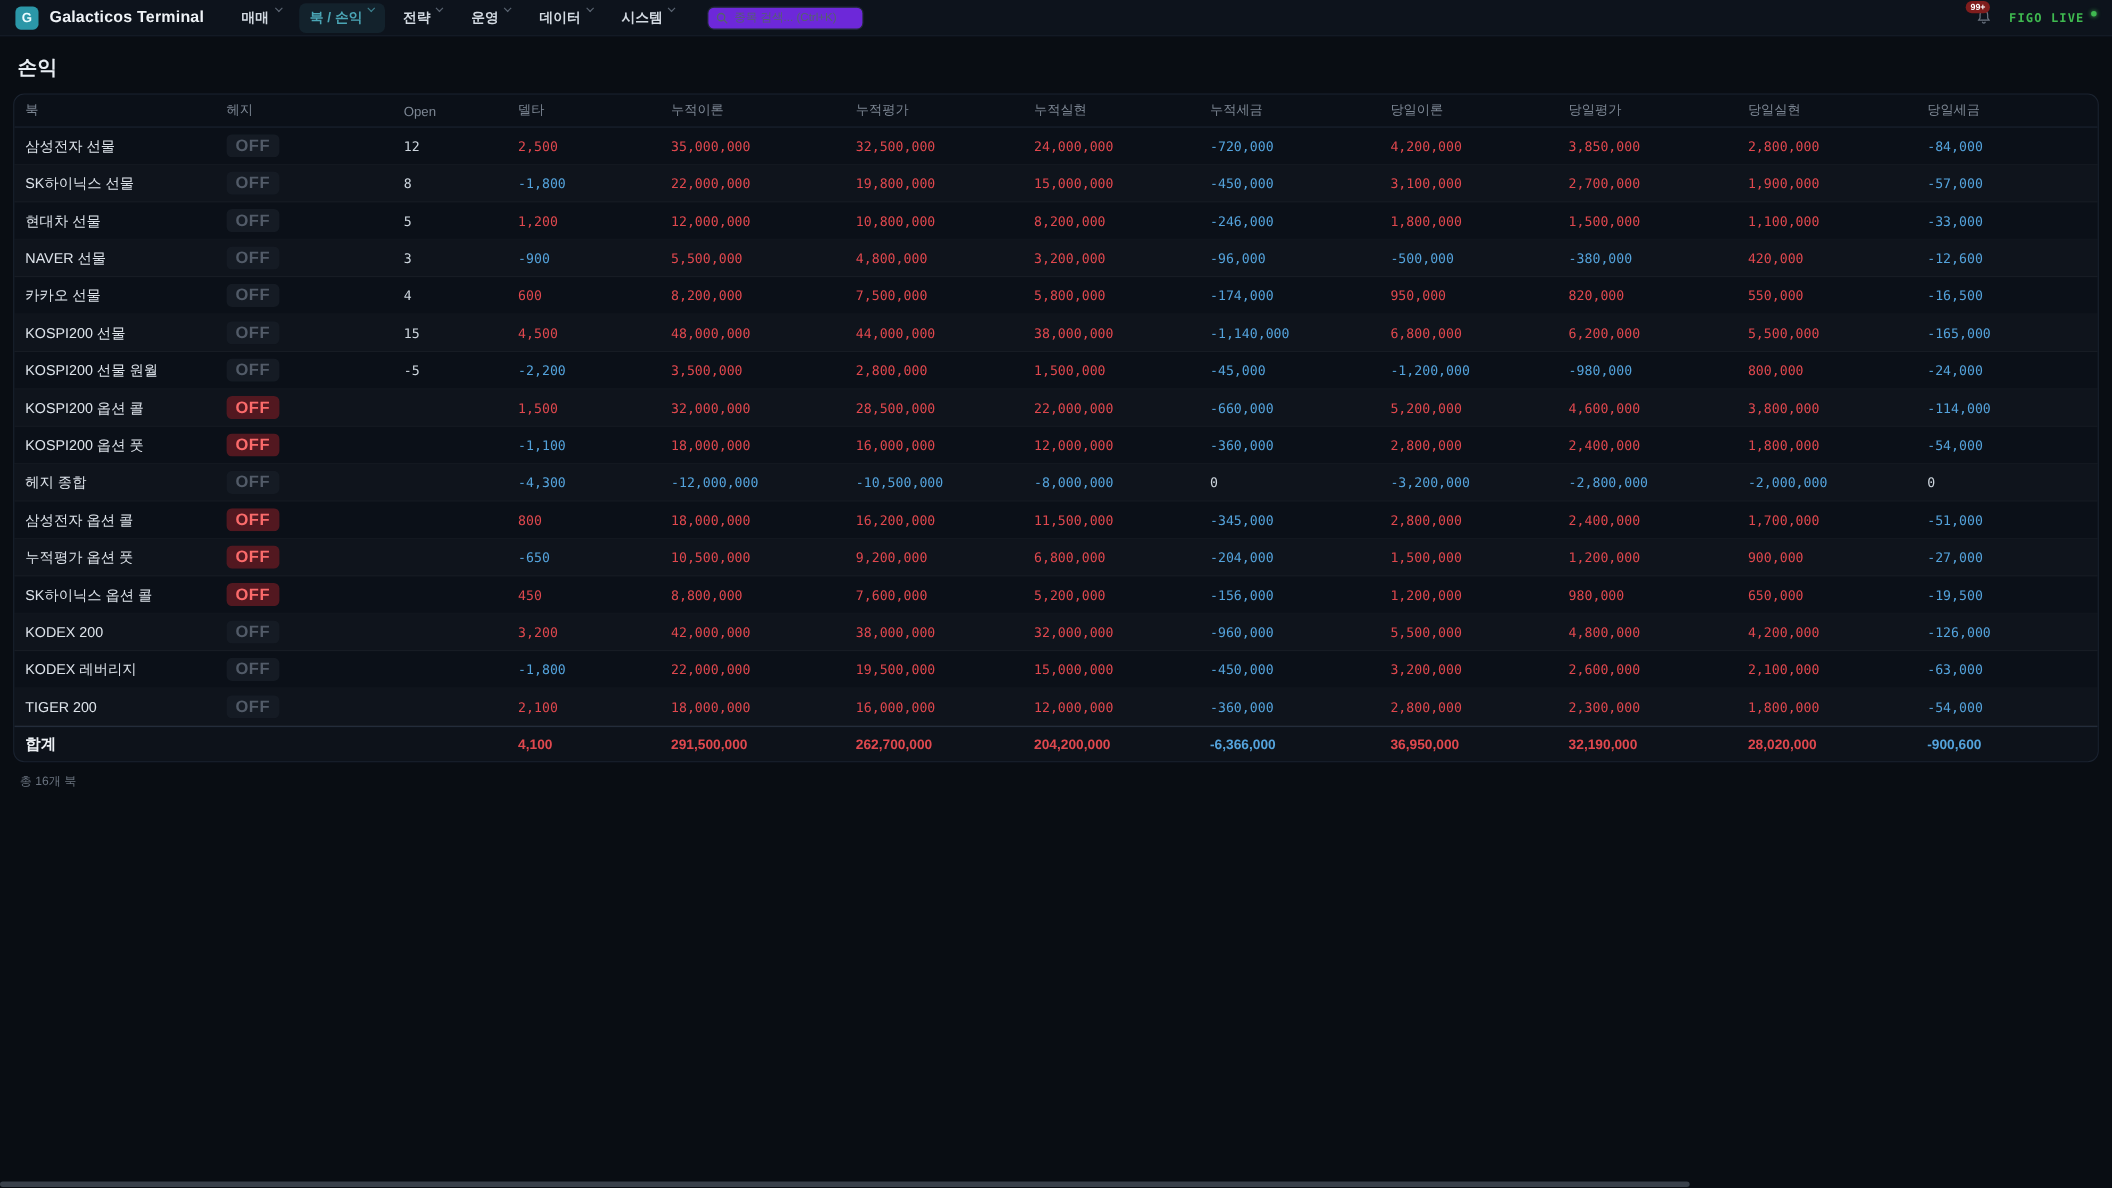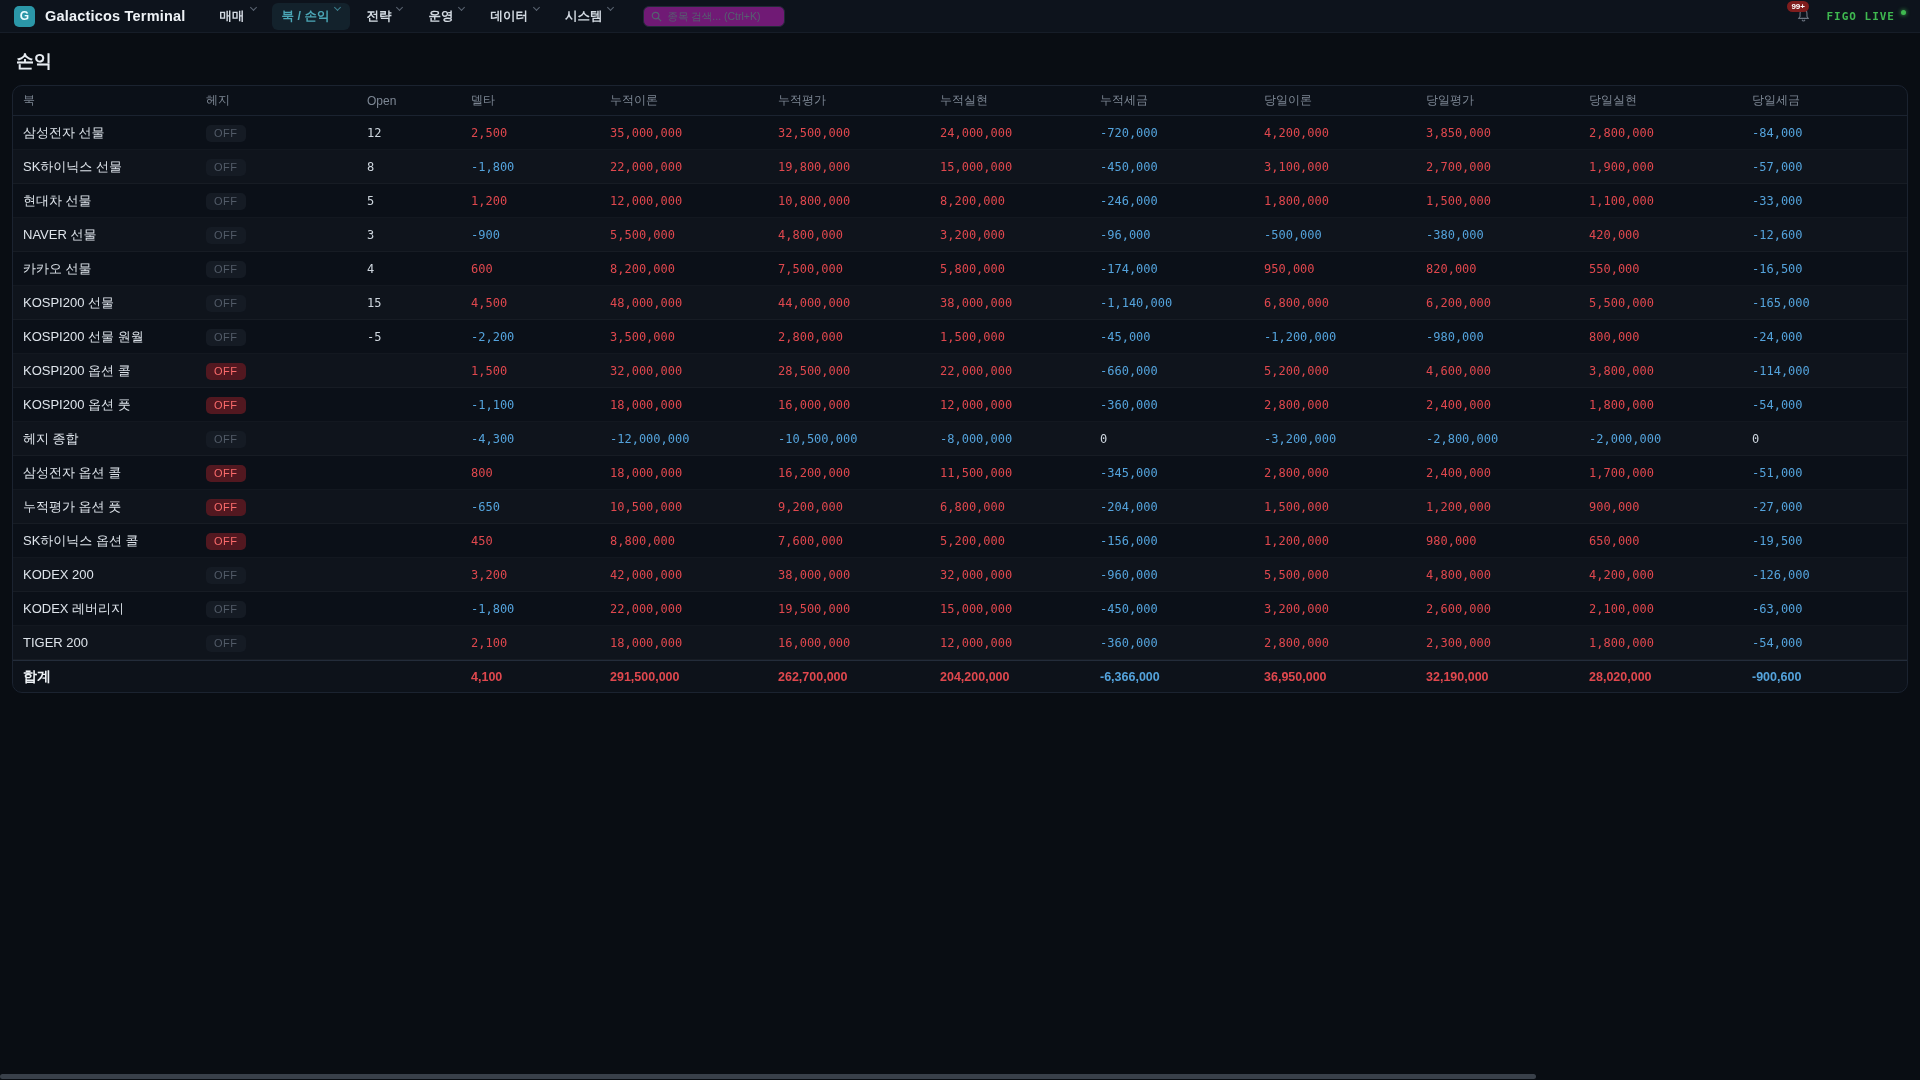--- a/index.html
+++ b/index.html
@@ -31,21 +31,21 @@
   }
   .nav-item.active { color:#4ba6b6; background:rgba(75,166,182,0.10); }
   .chev {
     width:5px; height:5px; display:inline-block;
     border-right:1.5px solid #5b6572; border-bottom:1.5px solid #5b6572;
     transform:rotate(45deg); margin-top:-3px;
   }
   .nav-item.active .chev { border-color:#3c7f8d; }
   .search-box {
     margin-left:10px; width:142px; height:21px;
-    background:#701a75; border:1px solid #212a36; border-radius:6px;
+    background:#6d28d9; border:1px solid #212a36; border-radius:6px;
     display:flex; align-items:center; gap:5px; padding:0 7px;
   }
   .search-box svg { flex:0 0 auto; }
   .search-box input {
     width:100%; background:transparent; border:none; outline:none;
     color:#aeb6c0; font-size:10.5px; font-family:"Liberation Sans",sans-serif;
   }
   .search-box input::placeholder { color:#556070; }
   .nav-right { display:flex; align-items:center; gap:12px; }
   .bell-wrap { position:relative; width:18px; height:16px; cursor:pointer; }
@@ -80,21 +80,21 @@
   .trow { height:34px; border-bottom:1px solid rgba(255,255,255,0.035); cursor:pointer; }
   .trow:nth-child(even) { background:rgba(255,255,255,0.018); }
   .td { padding-left:10px; white-space:nowrap; overflow:hidden; }
   .book { font-size:13px; color:#dde3ea; }
   .mono { font-family:"DejaVu Sans Mono", monospace; font-size:12px; }
   .pos { color:#e0484e; }
   .neg { color:#54a3dc; }
   .zero { color:#ced6de; }
   .neutral { color:#ced6de; }
   .badge-off {
-    display:inline-block; font-size:11px; font-weight:normal; letter-spacing:.5px;
+    display:inline-block; font-size:15px; font-weight:bold; letter-spacing:.5px;
     padding:3px 8px; border-radius:5px; line-height:1; cursor:pointer;text-align:center;
   }
   .badge-off.muted { background:#151b24; color:#525b68; }
   .badge-off.danger { background:#521820; color:#fb6b6b; }
   .total-row {
     height:32px; border-top:1px solid #232c3a; border-bottom:none;
     background:rgba(255,255,255,0.012);
   }
   .total-label { font-size:14px; font-weight:bold; color:#eef2f6; }
   .total-val { font-size:12.5px; font-weight:bold; font-family:"Liberation Sans",sans-serif; }
@@ -416,17 +416,18 @@
         <div class="td total-val pos">262,700,000</div>
         <div class="td total-val pos">204,200,000</div>
         <div class="td total-val neg">-6,366,000</div>
         <div class="td total-val pos">36,950,000</div>
         <div class="td total-val pos">32,190,000</div>
         <div class="td total-val pos">28,020,000</div>
         <div class="td total-val neg">-900,600</div>
       </div>
   </div>
 
+  <div class="table-footer">총 16개 북</div>
 </div>
 
 <div class="hscroll">
   <div class="thumb"></div>
 </div>
 
 </body></html>

